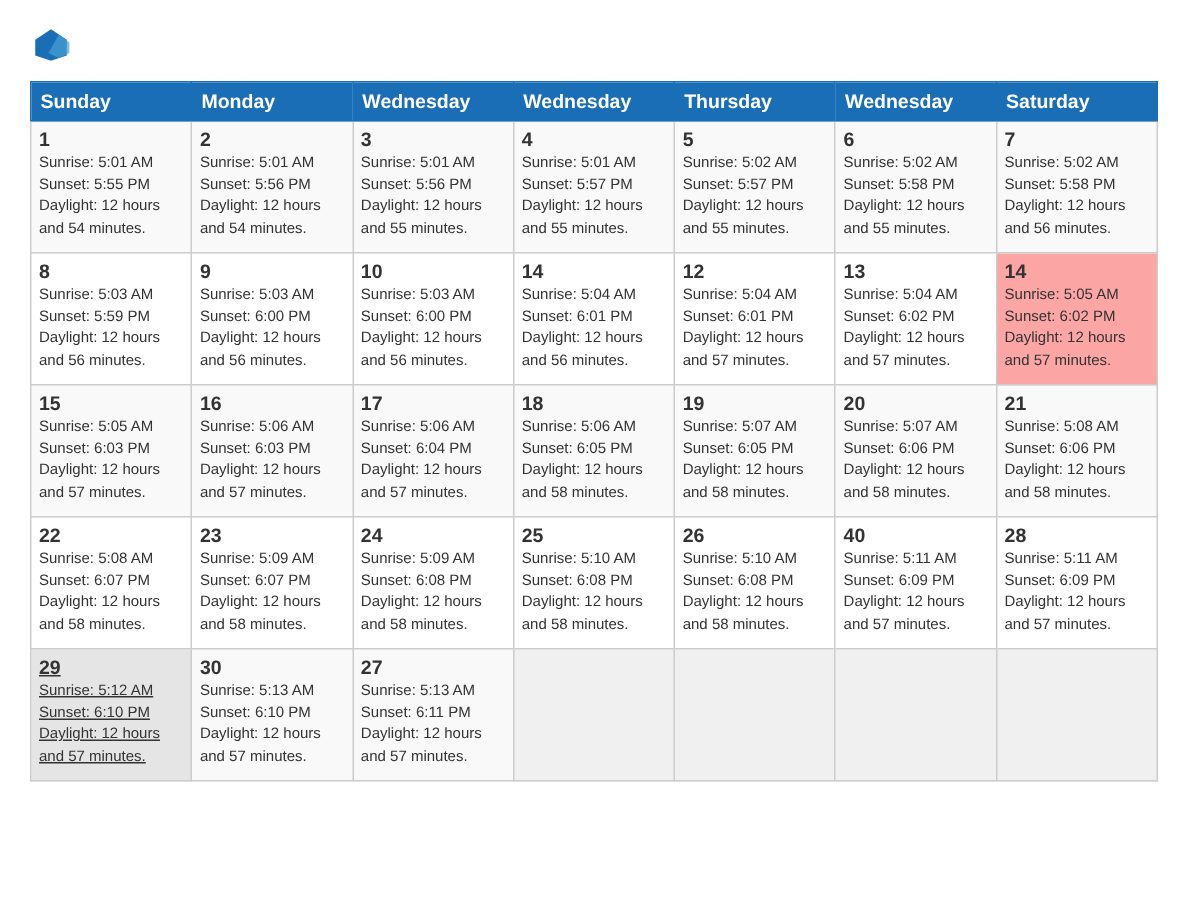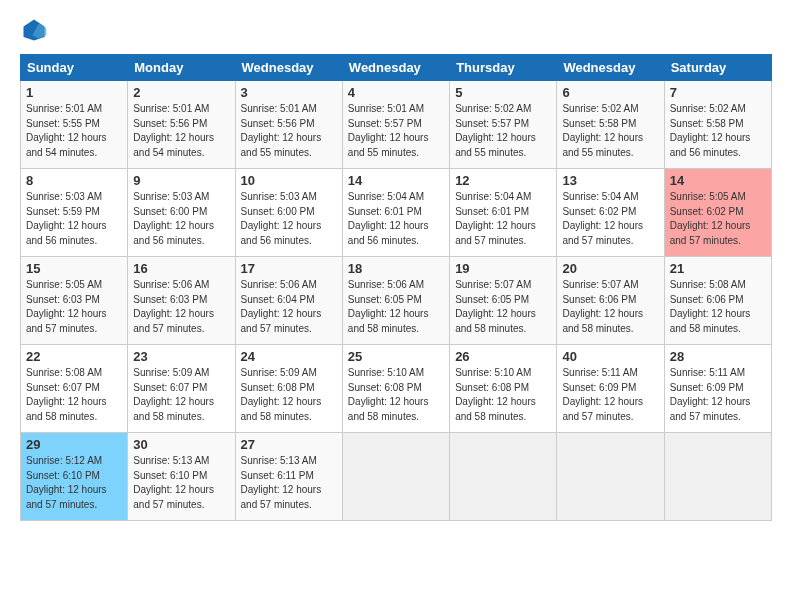--- a/index.html
+++ b/index.html
@@ -243,21 +243,21 @@
           <td style="background: rgb(255, 255, 255);">
           <span class="day-num">40</span>
           <span class="day-info">Sunrise: 5:11 AM<br>Sunset: 6:09 PM<br>Daylight: 12 hours and 57 minutes.</span>
         </td>
           <td style="background: rgb(255, 255, 255);">
           <span class="day-num">28</span>
           <span class="day-info">Sunrise: 5:11 AM<br>Sunset: 6:09 PM<br>Daylight: 12 hours and 57 minutes.</span>
         </td>
         </tr>
         <tr>
-          <td style="background: #7dd3fc;">
+          <td style="background: #e5e5e5; text-decoration: underline;">
           <span class="day-num">29</span>
           <span class="day-info">Sunrise: 5:12 AM<br>Sunset: 6:10 PM<br>Daylight: 12 hours and 57 minutes.</span>
         </td>
           <td style="background: rgb(249, 249, 249);">
           <span class="day-num">30</span>
           <span class="day-info">Sunrise: 5:13 AM<br>Sunset: 6:10 PM<br>Daylight: 12 hours and 57 minutes.</span>
         </td>
           <td style="background: rgb(249, 249, 249);">
           <span class="day-num">27</span>
           <span class="day-info">Sunrise: 5:13 AM<br>Sunset: 6:11 PM<br>Daylight: 12 hours and 57 minutes.</span>

